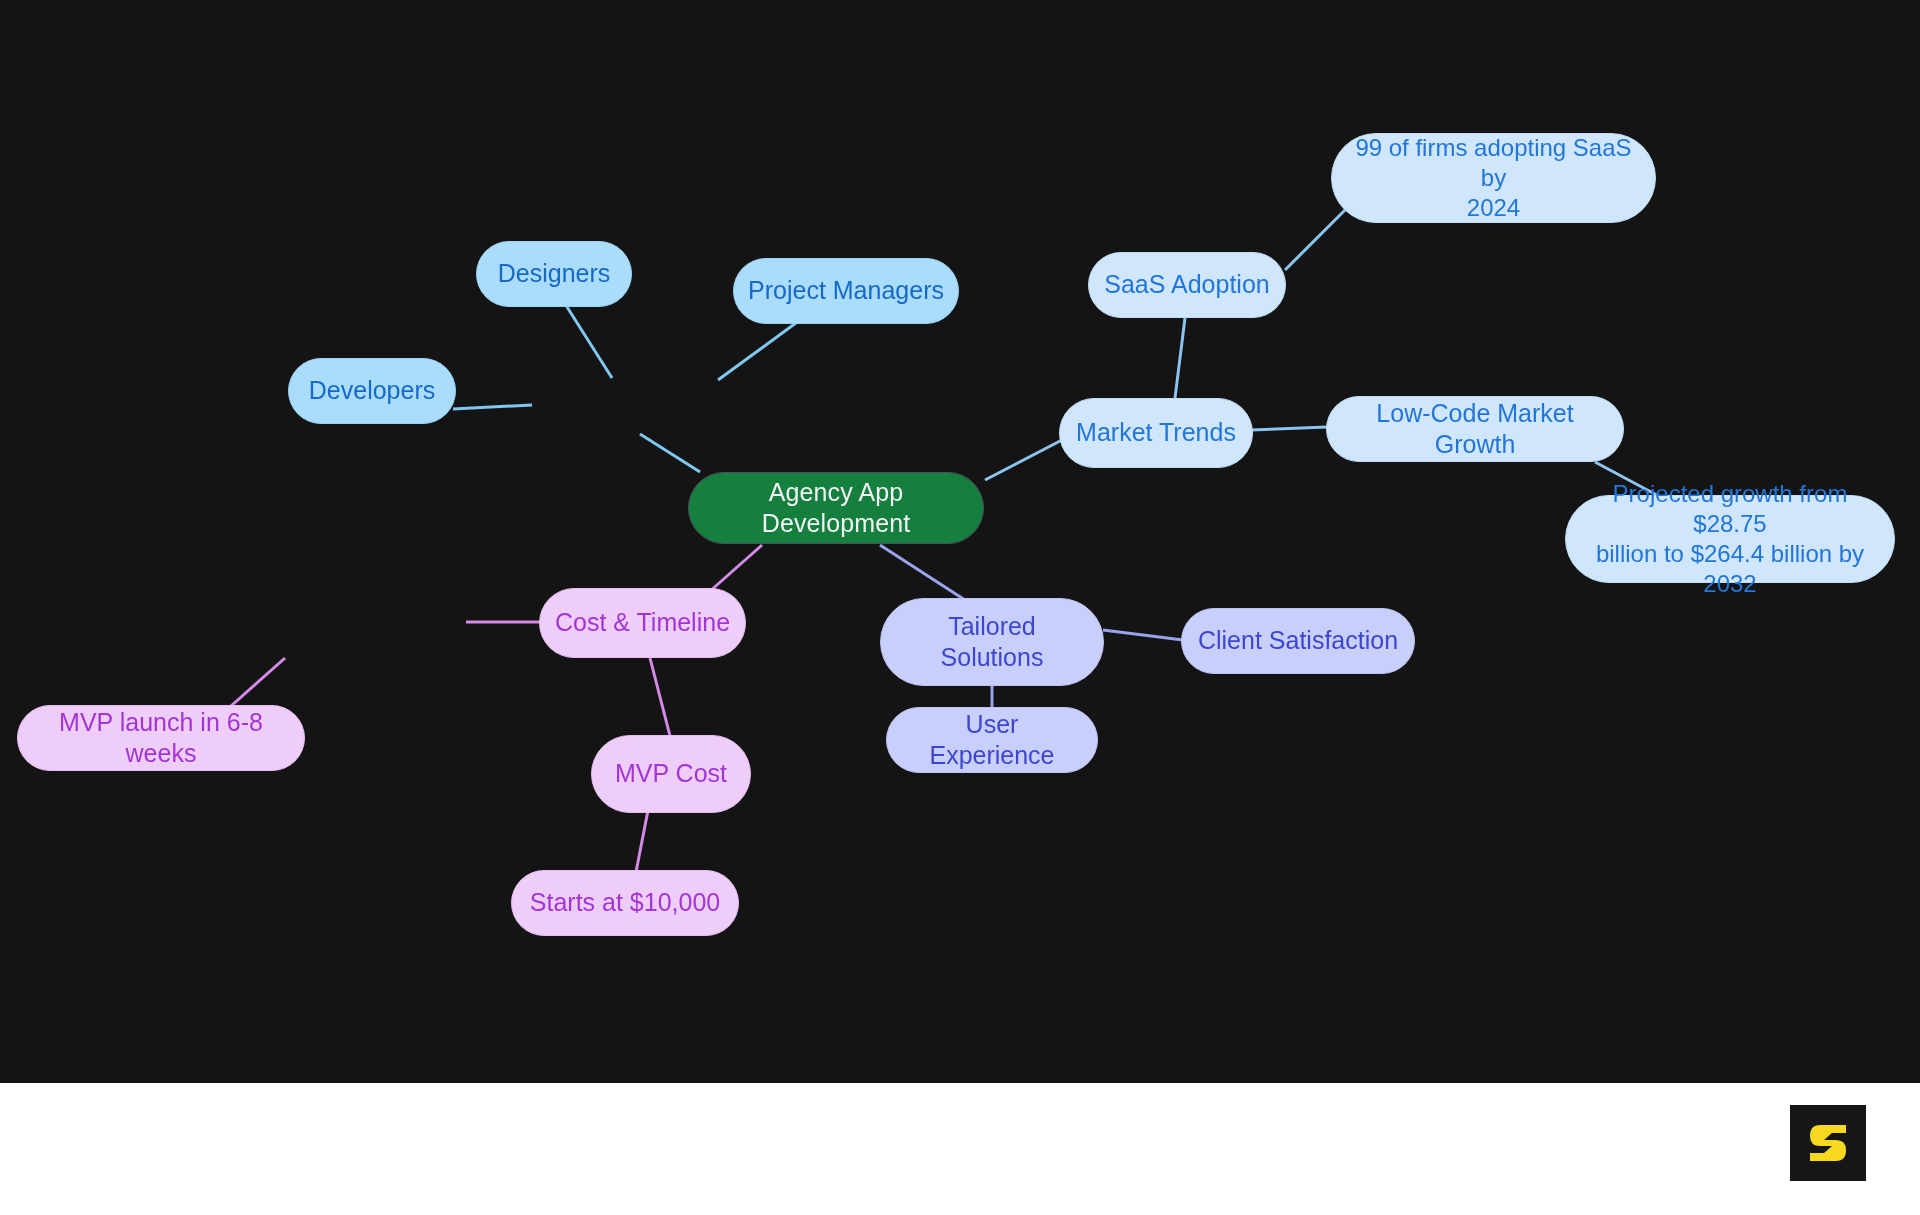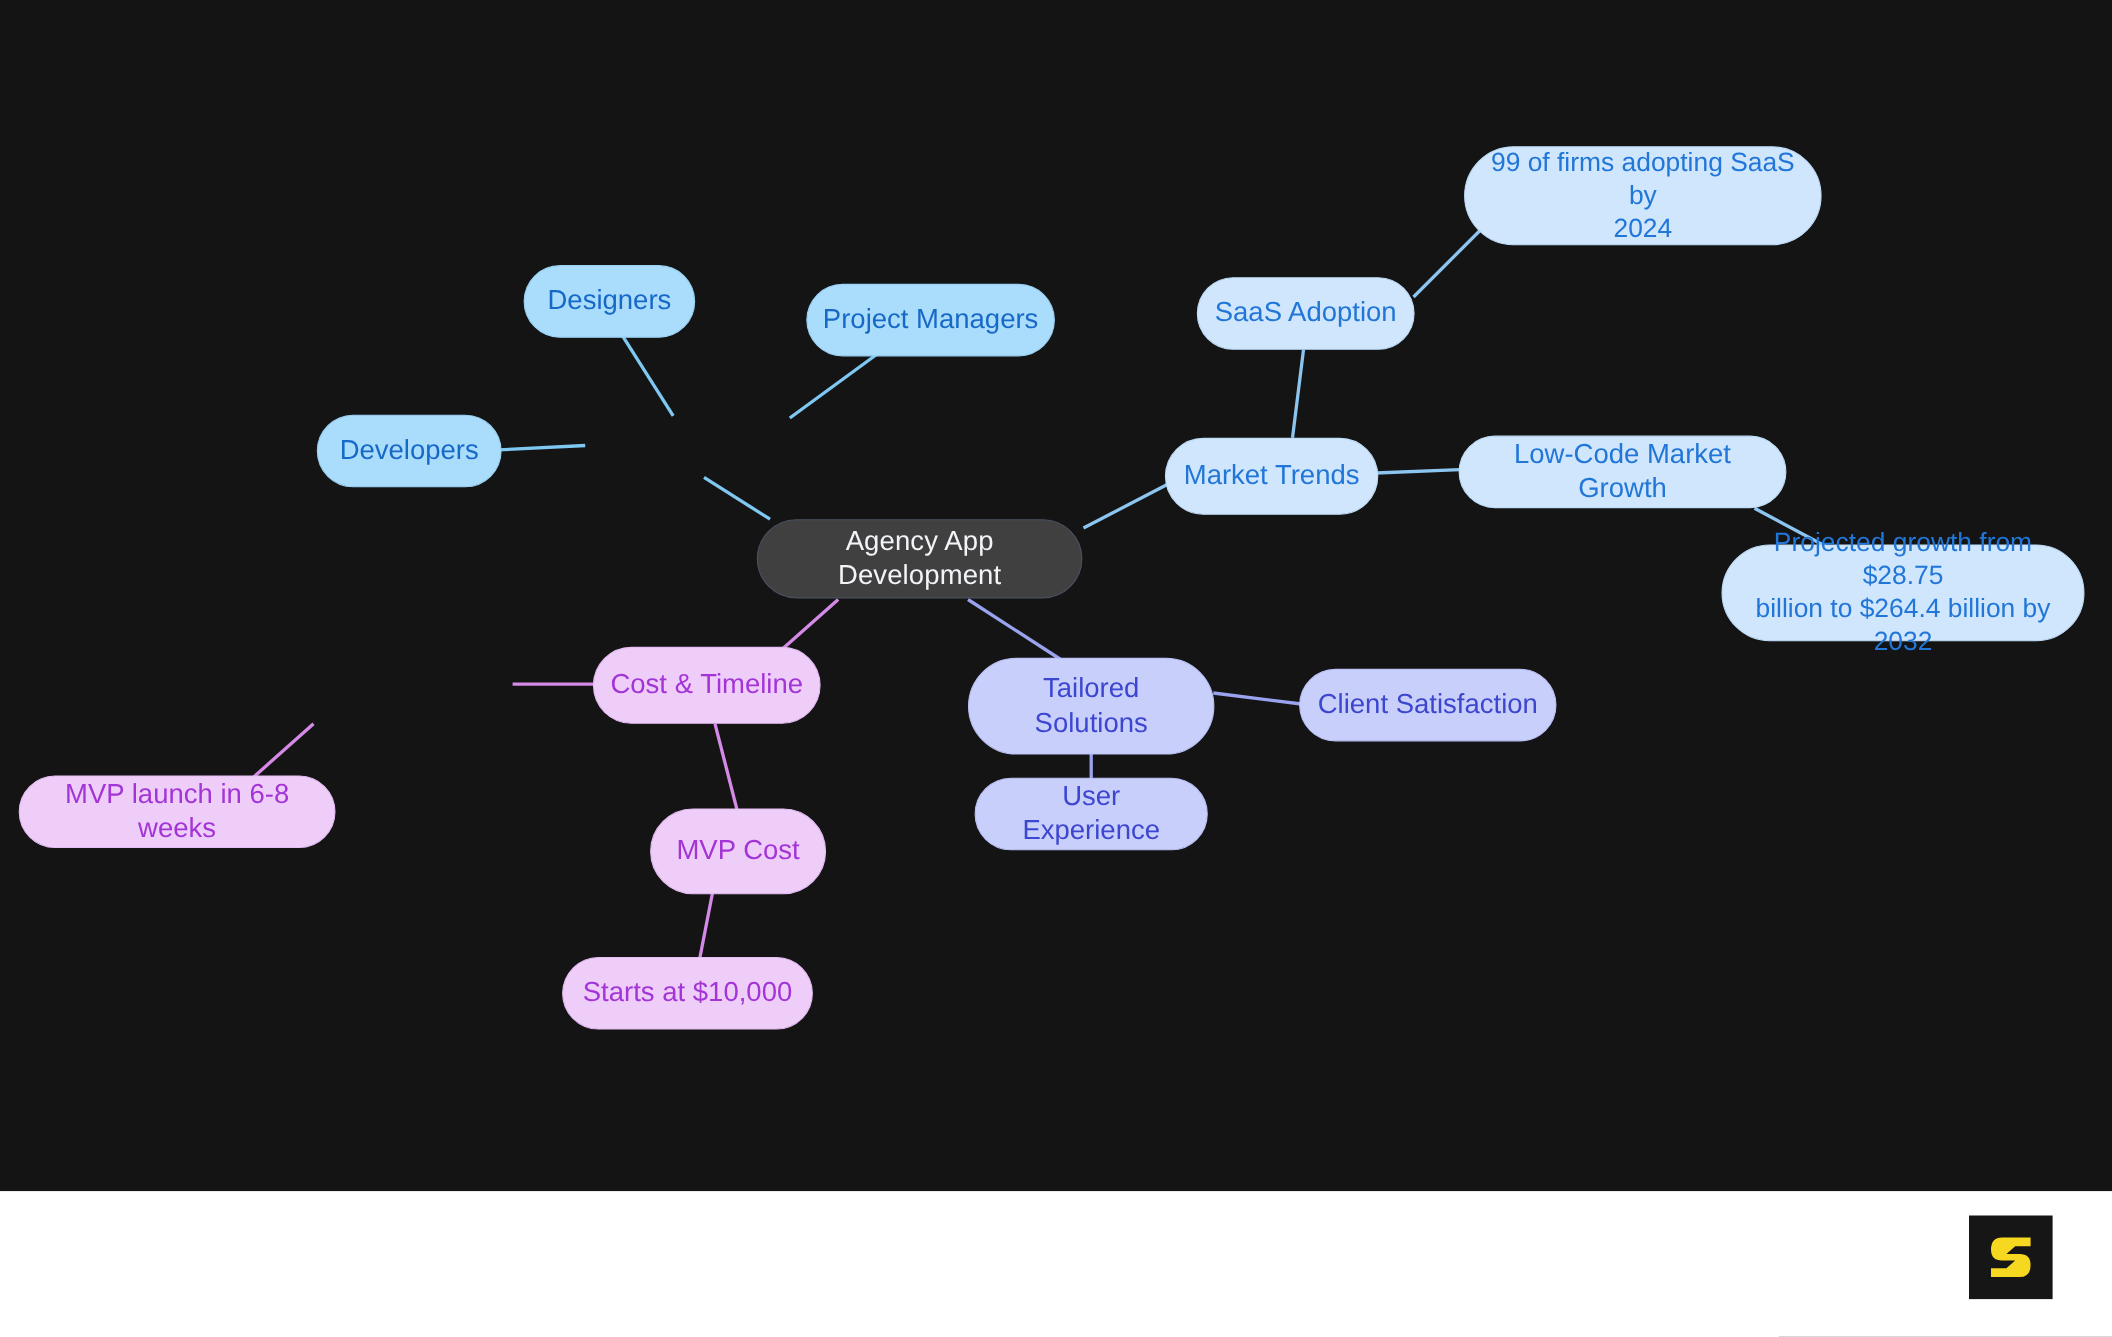--- a/index.html
+++ b/index.html
@@ -39,21 +39,21 @@
     display: flex;
     align-items: center;
     justify-content: center;
     text-align: center;
     border-radius: 999px;
     line-height: 1.25;
     white-space: pre-line;
     padding: 4px 14px;
   }
   .node-root {
-    background: #404040;
+    background: #15803d;
     border: 1px solid #4a5262;
     color: #f2f4f7;
     font-size: 25px;
     letter-spacing: 0.1px;
   }
   .node-blue {
     background: #aadcfb;
     border: 1px solid #9ad2f6;
     color: #1769c8;
     font-size: 25px;
@@ -133,21 +133,21 @@
 
 
     <div class="node node-blue" style="left:476px; top:226px; width:156px; height:66px;margin-top:15px;">
       <span>Designers</span>
     </div>
 
     <div class="node node-blue" style="left:733px; top:258px; width:226px; height:66px;">
       <span>Project Managers</span>
     </div>
 
-    <div class="node node-blue" style="left:288px; top:377px; width:168px; height:66px;">
+    <div class="node node-blue" style="left:288px; top:358px; width:168px; height:66px;">
       <span>Developers</span>
     </div>
 
     <div class="node node-lightblue" style="left:1059px; top:398px; width:194px; height:70px;">
       <span>Market Trends</span>
     </div>
 
     <div class="node node-lightblue" style="left:1088px; top:252px; width:198px; height:66px;">
       <span>SaaS Adoption</span>
     </div>

